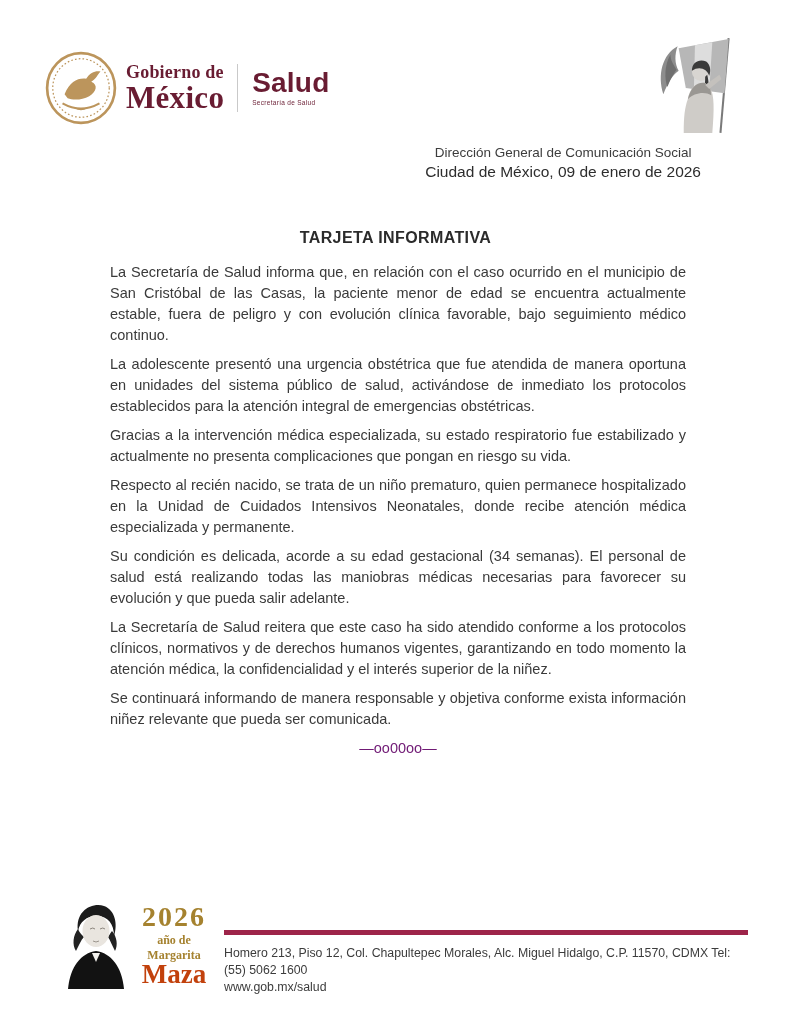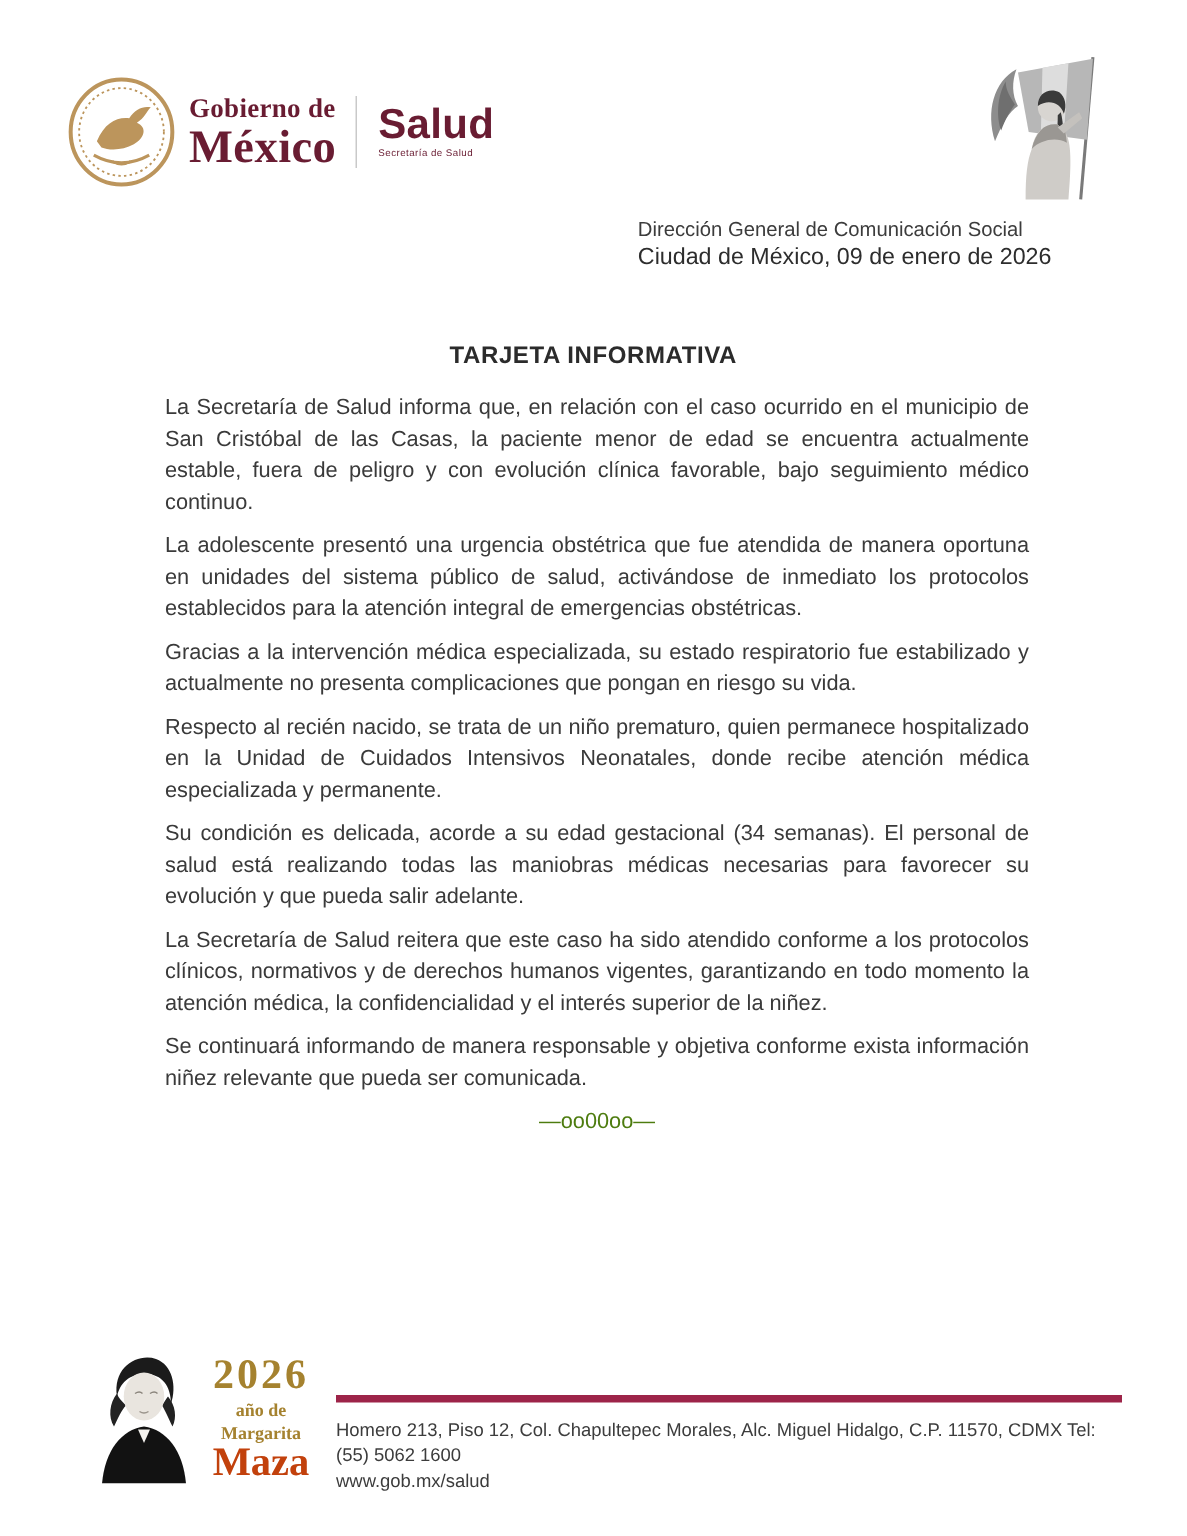--- a/index.html
+++ b/index.html
@@ -74,21 +74,21 @@
     right: 45px;
     width: 98px;
     height: 102px;
   }
 
   
   .meta {
     position: absolute;
     top: 146px;
     right: 90px;
-    text-align: left;
+    text-align: center;
     color: #3c3c3c;
     line-height: 1;
   }
   .meta-line1 { font-size: 13.5px; margin-bottom: 4px; }
   .meta-line2 { font-size: 12.5px; margin-bottom: 4px; }
   .meta-line3 { font-size: 15.5px; color: #2d2d2d; }
 
   
   .doc-title {
     position: absolute;
@@ -111,21 +111,21 @@
     font-size: 14.5px;
     line-height: 21px;
     color: #3a3a3a;
     text-align: justify;
   }
   .doc-body p { margin: 0 0 8px 0; }
   .closing-mark {
     text-align: center;
     margin-top: 4px;
     font-size: 14.5px;
-    color: #4d7c0f;
+    color: #701a75;
   }
 
   
   .portrait {
     position: absolute;
     left: 62px;
     top: 897px;
     width: 68px;
     height: 92px;
   }

